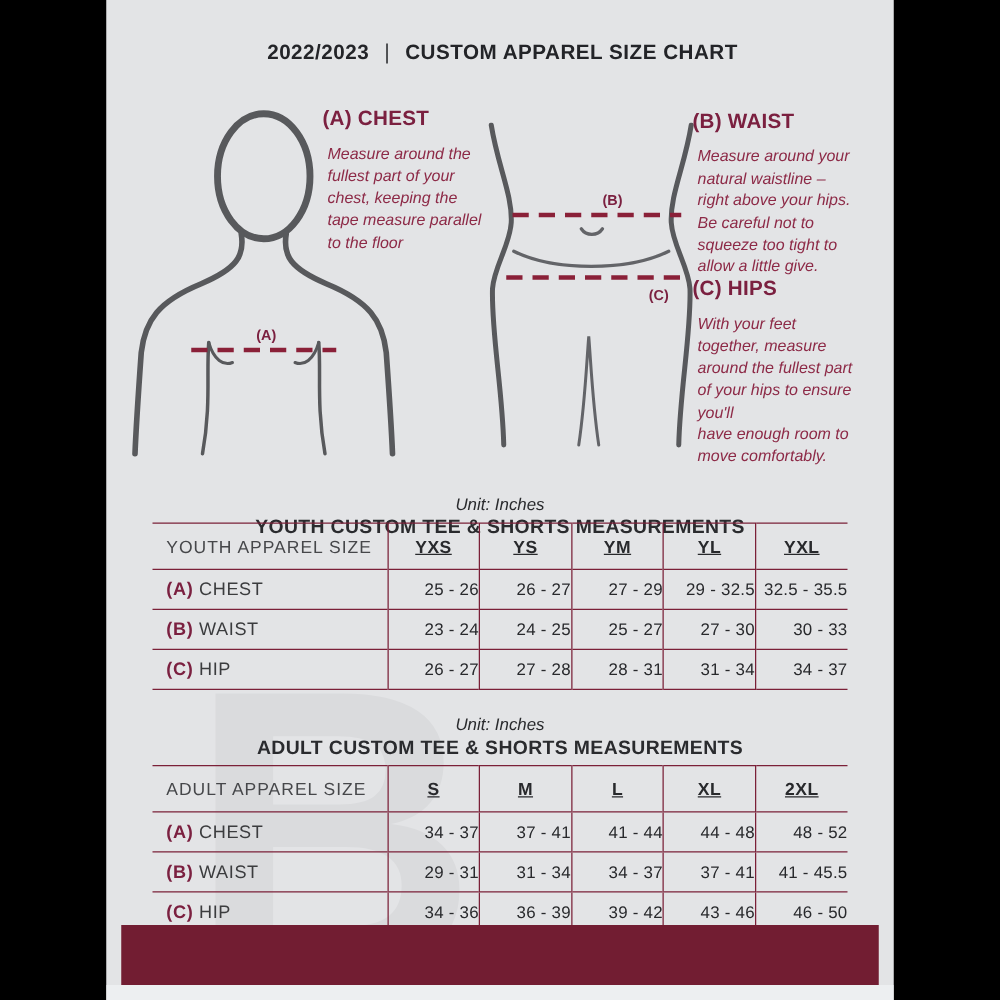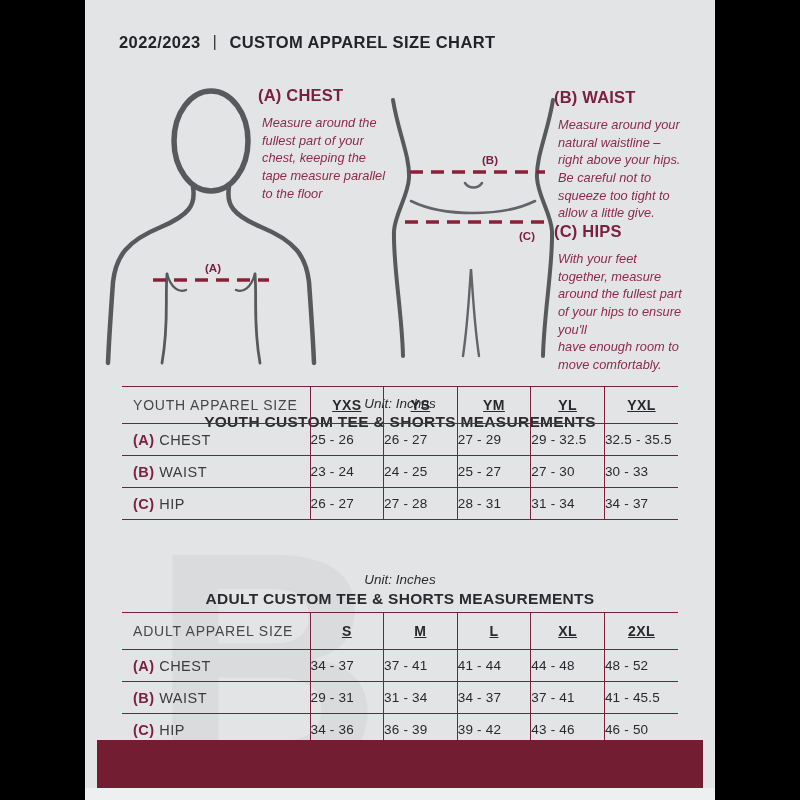--- a/index.html
+++ b/index.html
@@ -2,21 +2,21 @@
 <html><head>
 <meta charset="utf-8">
 <style>
   html,body{margin:0;padding:0;width:800px;height:800px;background:#000;overflow:hidden;
     font-family:"Liberation Sans", sans-serif;}
   .page{position:absolute;left:85px;top:0;width:630px;height:800px;background:#e3e4e6;overflow:hidden;}
   .watermark{position:absolute;left:66px;top:540px;font-size:320px;line-height:0.78;font-weight:bold;
     color:#dadbdd;z-index:0;letter-spacing:0;}
   
   .header{position:absolute;left:0;top:8px;width:100%;height:68px;display:flex;align-items:center;
-    justify-content:flex-start;padding:0 30px 0 34px;box-sizing:border-box;z-index:2;gap:25px;}
+    justify-content:center;padding:0 30px 0 34px;box-sizing:border-box;z-index:2;gap:25px;}
   .title-group{display:flex;align-items:center;gap:12px;font-weight:700;font-size:16.5px;
     color:#232428;letter-spacing:0.4px;}
   .hdr-sep{font-weight:400;color:#3a3b3e;font-size:17px;}
   .brand-group{display:flex;align-items:center;gap:9px;}
   .brand{font-weight:700;font-size:14.5px;letter-spacing:5.5px;color:#28292c;}
   
   .guide-block{position:absolute;z-index:1;}
   .guide-heading{font-weight:700;font-size:16.5px;color:#7b2040;margin:0 0 9px 0;letter-spacing:0.2px;}
   .guide-text{font-style:italic;font-size:12.8px;color:#8d2a47;line-height:1.38;white-space:pre-line;margin:4px;}
   #chest-block{left:173px;top:86px;width:170px;}
@@ -28,32 +28,32 @@
   
   .section-title{position:absolute;width:100%;text-align:center;font-weight:700;font-size:15.5px;
     color:#2a2b2e;z-index:1;letter-spacing:0.3px;margin-top:44px;}
   .unit-line{position:absolute;width:100%;text-align:center;font-style:italic;font-size:13.5px;
     color:#2a2b2e;z-index:1;margin-top:7px;}
   #youth-title{top:369px;} #youth-unit{top:389px;}
   #adult-title{top:546px;} #adult-unit{top:565px;}
   
   .size-table{position:absolute;left:37px;width:556px;border-collapse:collapse;table-layout:fixed;
     z-index:1;border-top:1.8px solid #7b2038;border-bottom:1.8px solid #7b2038;}
-  #youth-table{top:386px;} #adult-table{top:612px;}
+  #youth-table{top:418px;} #adult-table{top:612px;}
   .size-table tr{border-top:1.6px solid #7b2038;}
   .size-table tr:first-child{border-top:none;}
   .size-table td{padding:0;}
   .size-table td:not(:first-child){border-left:1.4px solid #7b2038;}
   .hdr-row td{height:36px;}
   .data-row td{height:31px;}
   .size-col-hdr{text-align:left;padding-left:11px !important;font-size:14px;color:#46474a;letter-spacing:0.8px;}
   .size-hdr{text-align:center;font-weight:700;font-size:14px;color:#28292c;letter-spacing:0.4px;text-decoration:underline;}
   .row-label{text-align:left;padding-left:11px !important;font-size:14.5px;color:#3b3c3e;letter-spacing:0.5px;}
   .row-prefix{color:#7b2040;font-weight:700;}
-  .value-cell{text-align:left;font-size:13.5px;color:#28292c;letter-spacing:0.2px;}
+  .value-cell{text-align:right;font-size:13.5px;color:#28292c;letter-spacing:0.2px;}
   
   .footer-bar{position:absolute;left:12px;top:740px;width:606px;height:48px;background:#721d32;z-index:2;}
   .bottom-strip{position:absolute;left:0;top:788px;width:100%;height:12px;background:#edeff1;z-index:3;}
 </style>
 </head>
 <body>
 
 <div class="page">
 
   <div class="watermark">B</div>

